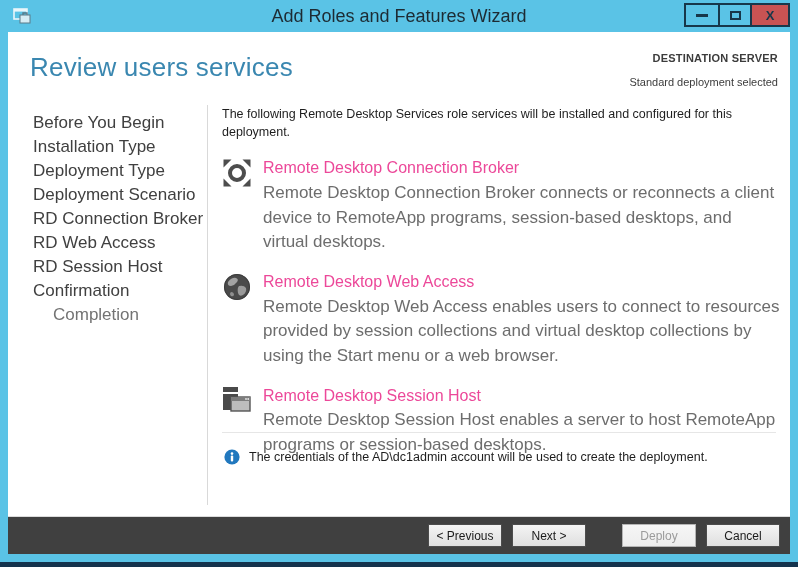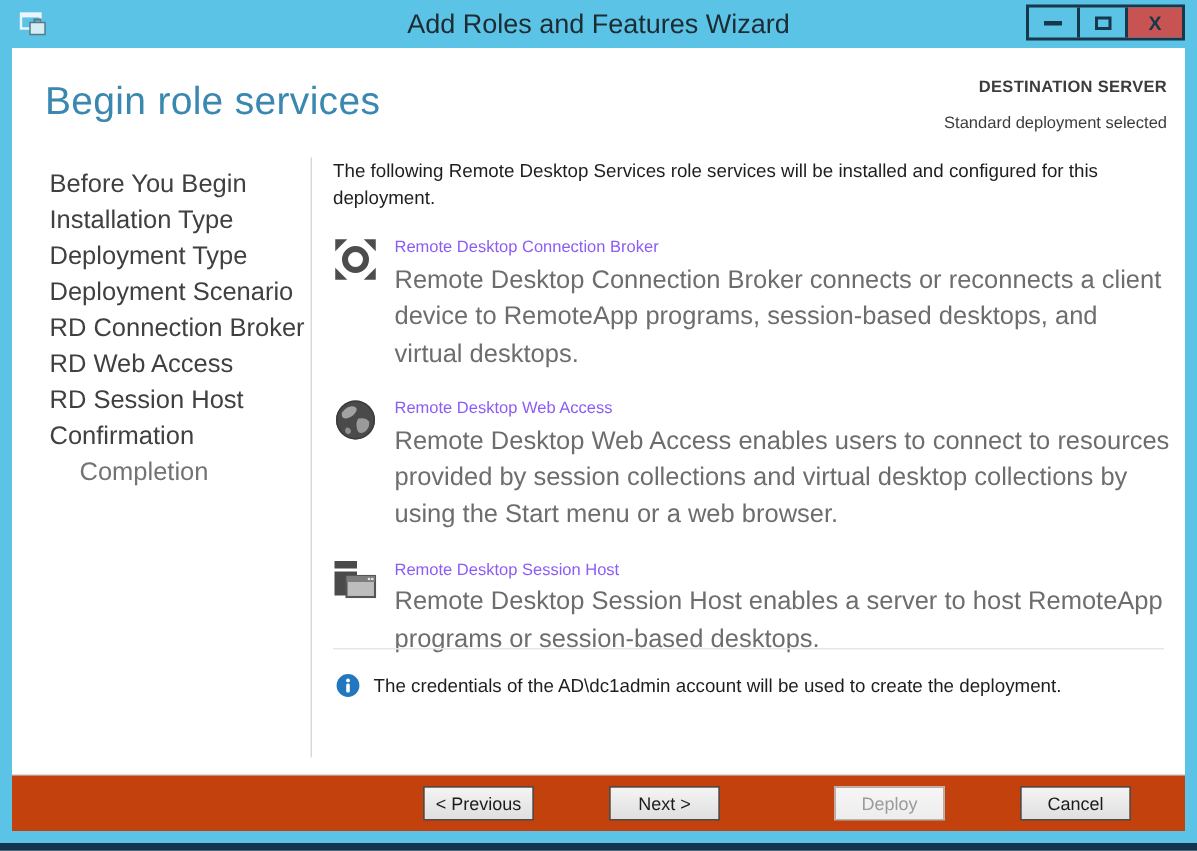--- a/index.html
+++ b/index.html
@@ -35,30 +35,30 @@
   .nav-item.disabled { color:#737373;margin-left:20px; }
 
   .v-divider { position:absolute; left:199px; top:73px; width:1px; height:400px; background:#d9d9d9; }
 
   
   .content { position:absolute; left:214px; top:73px; right:10px; }
   .intro { font-size:12.5px; color:#1e1e1e; line-height:1.45; max-width:560px; margin-bottom:17px; }
 
   .service { display:flex; gap:11px; margin-bottom:17px; }
   .service-icon { flex:0 0 30px; width:30px; height:30px; }
-  .service-title { font-size:11px; color:#8b5cf6; line-height:1.3; }
+  .service-title { font-size:16px; color:#ec4899; line-height:1.3; }
   .service-desc { font-size:17px; color:#6d6d6d; line-height:1.45; max-width:545px; margin-top:2px; }
 
   .note-sep { position:absolute; left:214px; right:14px; top:400px; height:1px; background:#e6e6e6; }
   .note { position:absolute; left:216px; right:14px; top:417px; display:flex; gap:9px; align-items:flex-start; }
   .note-icon { flex:0 0 16px; width:16px; height:16px; margin-top:0px; }
   .note-text { font-size:12.5px; color:#1e1e1e; line-height:1.35; }
 
   
-  .footer { position:absolute; top:516px; left:8px; width:782px; height:38px; background:#c2410c; border-top:1px solid #dcdcdc; display:flex; align-items:center; justify-content:flex-end; padding-right:36px;gap:40px; }
+  .footer { position:absolute; top:516px; left:8px; width:782px; height:38px; background:#404040; border-top:1px solid #dcdcdc; display:flex; align-items:center; justify-content:flex-end; padding-right:10px; }
   .wiz-btn { width:74px; height:23px; font-size:12px; font-family:"Liberation Sans","DejaVu Sans",sans-serif; color:#1b1b1b; background:linear-gradient(#f4f4f4,#dfdfdf); border:1px solid #4c4c4c; margin-left:10px; cursor:default; }
   .wiz-btn.gap { margin-left:36px; }
   .wiz-btn.disabled { background:linear-gradient(#f6f6f6,#ededed); border-color:#b5b5b5; color:#9b9b9b; }
 </style>
 </head>
 <body>
 
 <div class="window">
 
   <div class="titlebar">
@@ -77,21 +77,21 @@
           <span class="max-glyph"></span>
         </div>
       <div class="win-btn btn-close">
           <span>X</span>
         </div>
     </div>
   </div>
 
   <div class="body">
 
-    <div class="page-title">Begin role services</div>
+    <div class="page-title">Review users services</div>
 
     <div class="dest-block">
       <div class="dest-label">DESTINATION SERVER</div>
       <div class="dest-value">Standard deployment selected</div>
     </div>
 
     <div class="nav">
       <div class="nav-item">Before You Begin</div>
       <div class="nav-item">Installation Type</div>
       <div class="nav-item">Deployment Type</div>

